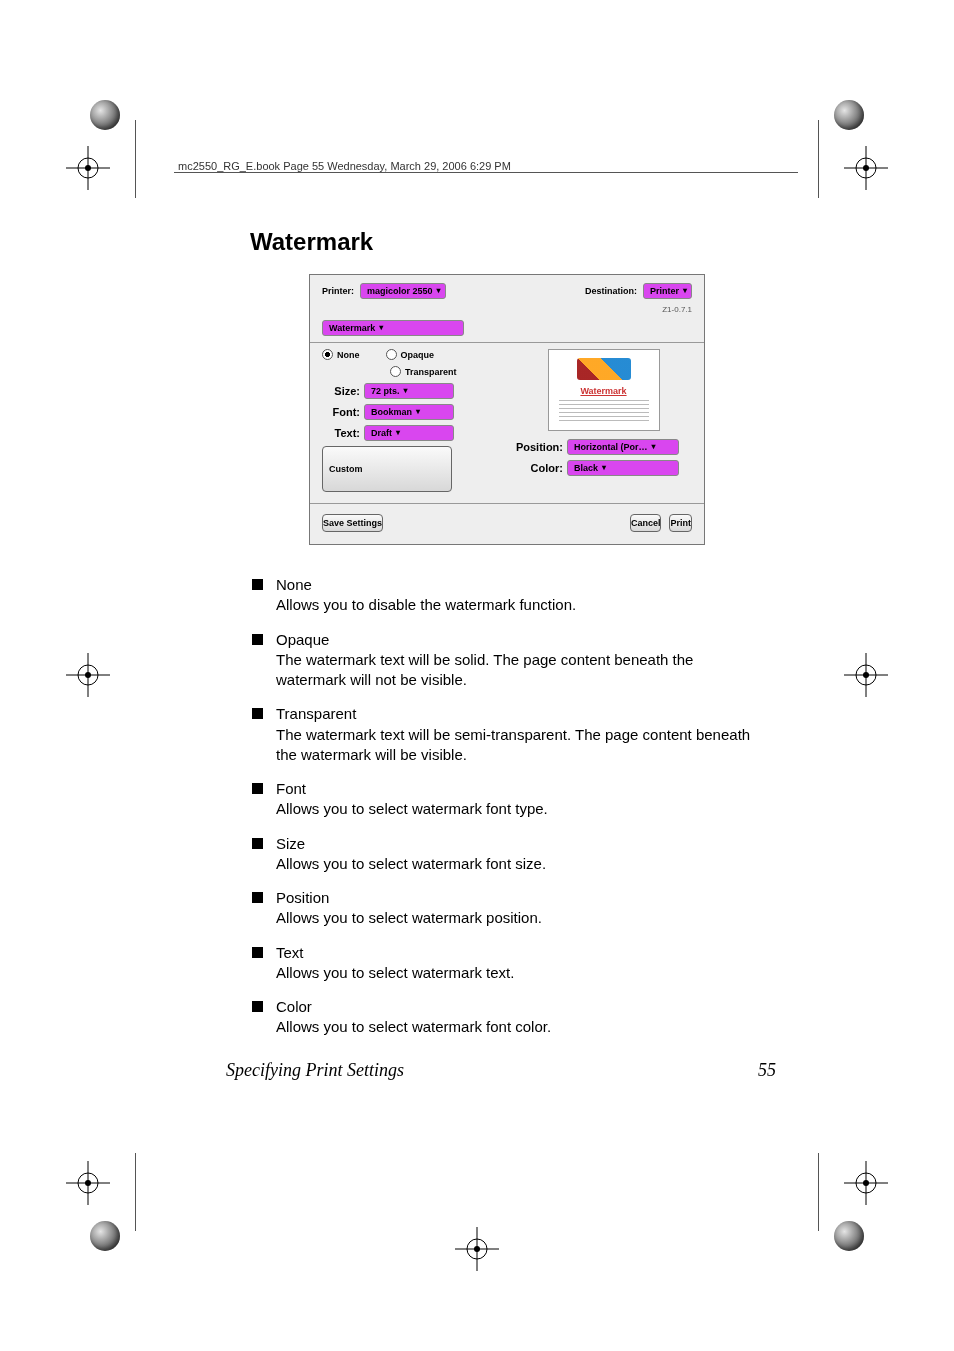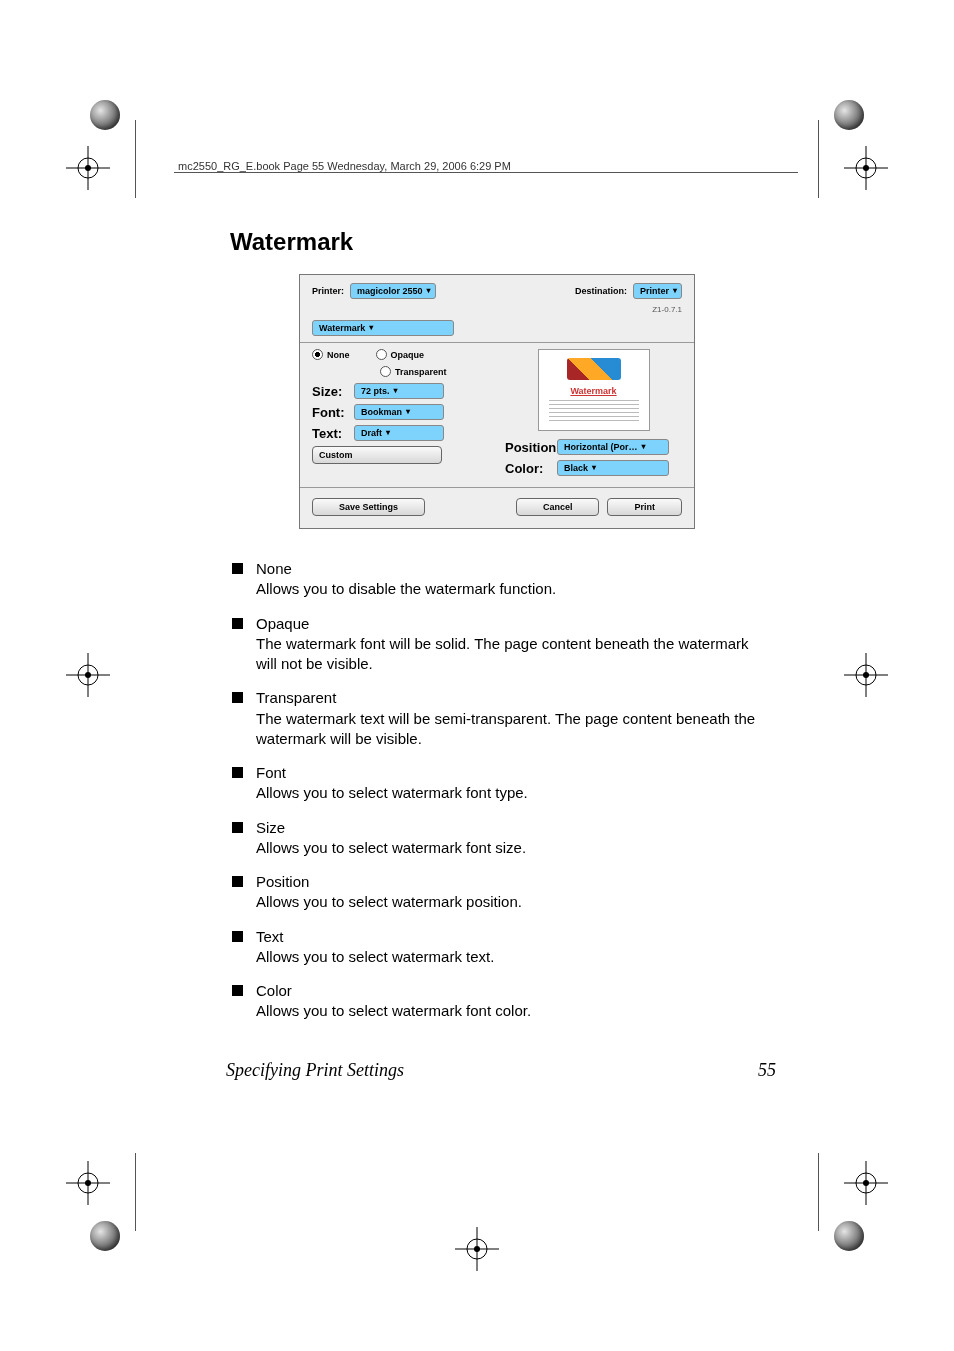--- a/index.html
+++ b/index.html
@@ -21,40 +21,40 @@
   .ball.br{bottom:100px;right:90px}
   
   .vline{position:absolute;width:1px;background:#555}
   .vline.l{left:135px;top:120px;height:78px}
   .vline.r{right:135px;top:120px;height:78px}
   .vline.lb{left:135px;bottom:120px;height:78px}
   .vline.rb{right:135px;bottom:120px;height:78px}
   .header-line{position:absolute;left:174px;right:156px;top:172px;height:0;border-top:1px solid #555}
   .header-text{position:absolute;left:178px;top:160px;font-size:11px;color:#333}
   
-  .content{position:absolute;left:230px;right:190px;top:228px}
+  .content{position:absolute;left:250px;right:190px;top:228px}
   .h2{font-family:Arial,Helvetica,sans-serif;font-weight:bold;font-size:24px;margin:0 0 18px 0}
   
   .dlg{margin:16px auto 30px auto;width:370px;border:1px solid #777;background:#eee;padding:8px 12px 12px 12px;font-size:9px;font-family:"Lucida Grande",Geneva,sans-serif}
   .dlg .row{display:flex;align-items:center;margin-bottom:6px;gap:6px}
   .dlg .spacer{flex:1}
   .dlg label.inline{font-weight:bold}
-  .dlg .sel{display:inline-flex;align-items:center;background:#7dd3fc;border:1px solid #888;border-radius:3px;height:14px;padding:0 4px 0 6px;font-size:9px;font-weight:bold}
+  .dlg .sel{display:inline-flex;align-items:center;background:#d946ef;border:1px solid #888;border-radius:3px;height:14px;padding:0 4px 0 6px;font-size:9px;font-weight:bold}
   .dlg .sel .arr{margin-left:4px;font-size:8px;line-height:8px}
   .dlg .ver{font-size:8px;color:#555}
   .dlg hr{border:none;border-top:1px solid #999;margin:6px -12px}
   .dlg .cols{display:flex;gap:16px}
   .dlg .col{flex:1}
   .radio{display:inline-flex;align-items:center;gap:4px;font-weight:bold}
   .radio .dot{width:9px;height:9px;border:1px solid #555;border-radius:50%;display:inline-block;background:#fff}
   .radio .dot.on{background:radial-gradient(circle,#000 0 40%,#fff 41% 100%)}
   .optrow{display:flex;align-items:center;margin:5px 0;gap:4px}
-  .optrow .lbl{font-weight:bold;width:38px;text-align:left;font-size:13px}
-  .btn{display:inline-flex;align-items:center;justify-content:center;border:1px solid #666;border-radius:4px;background:linear-gradient(#fafafa,#d8d8d8);height:16px;padding:0 26px;font-weight:bold;font-size:9px}
-  .btn.wide{padding:0 6px;height:16px}
+  .optrow .lbl{font-weight:bold;width:38px;text-align:right;font-size:11px}
+  .btn{display:inline-flex;align-items:center;justify-content:center;border:1px solid #666;border-radius:4px;background:linear-gradient(#fafafa,#d8d8d8);height:16px;padding:0 0;font-weight:bold;font-size:9px}
+  .btn.wide{padding:14px 6px;height:16px}
   .preview{border:1px solid #999;background:#fff;margin:0 auto 8px auto;width:110px;height:80px;position:relative;overflow:hidden}
   .preview .wm{position:absolute;left:0;right:0;top:36px;text-align:center;color:#c33;font-weight:bold;font-size:9px;text-decoration:underline}
   .preview .art{position:absolute;top:8px;left:28px;width:54px;height:22px;background:linear-gradient(45deg,#900 0 30%,#f90 30% 60%,#07c 60% 100%);border-radius:3px;opacity:.85}
   .preview .lines{position:absolute;top:50px;left:10px;right:10px;height:24px;background:repeating-linear-gradient(#bbb 0 1px,transparent 1px 4px)}
   .dlg .footer{display:flex;align-items:center;margin-top:10px;gap:8px}
   
   ul.sq{list-style:none;padding:0;margin:0}
   ul.sq>li{position:relative;padding-left:26px;margin-bottom:14px;font-size:15px;line-height:1.35}
   ul.sq>li::before{content:"";position:absolute;left:2px;top:4px;width:11px;height:11px;background:#000}
   ul.sq .term{display:block}
@@ -241,21 +241,21 @@
       </div>
     </div>
 
     <ul class="sq">
       <li>
           <span class="term">None</span>
           <span class="desc">Allows you to disable the watermark function.</span>
         </li>
       <li>
           <span class="term">Opaque</span>
-          <span class="desc">The watermark font will be solid. The page content beneath the watermark will not be visible.</span>
+          <span class="desc">The watermark text will be solid. The page content beneath the watermark will not be visible.</span>
         </li>
       <li>
           <span class="term">Transparent</span>
           <span class="desc">The watermark text will be semi-transparent. The page content beneath the watermark will be visible.</span>
         </li>
       <li>
           <span class="term">Font</span>
           <span class="desc">Allows you to select watermark font type.</span>
         </li>
       <li>

